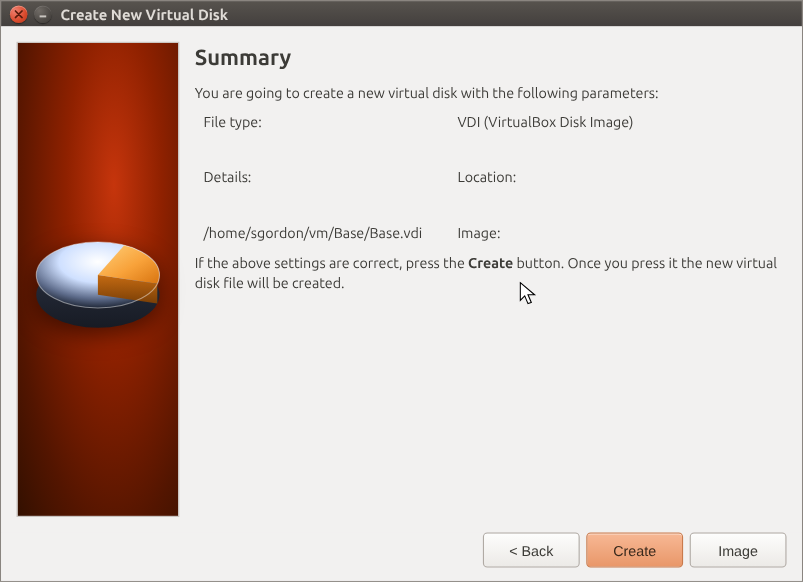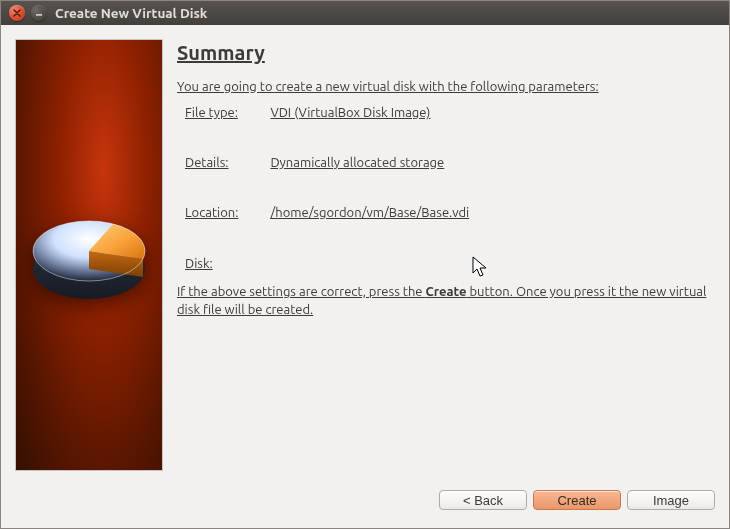--- a/index.html
+++ b/index.html
@@ -6,29 +6,29 @@
     html, body { width: 730px; height: 529px; font-family: "Ubuntu", "Segoe UI", sans-serif; background: #f2f1f0; overflow: hidden; }
     .window { width: 730px; height: 529px; display: flex; flex-direction: column; border: 1px solid #8a8580; }
     .titlebar { height: 26px; background: linear-gradient(to bottom, #57534e 0%, #433f3d 100%); display: flex; align-items: center; padding: 0 8px; gap: 8px; }
     .titlebar-controls { display: flex; gap: 6px; align-items: center; }
     .title-btn { width: 16px; height: 16px; border-radius: 50%; display: flex; align-items: center; justify-content: center; }
     .btn-close { background: radial-gradient(circle at 30% 30%, #f08070, #d9492b 60%, #b0391f); box-shadow: inset 0 1px 0 rgba(255,255,255,.3), 0 1px 1px rgba(0,0,0,.4); }
     .btn-min { background: radial-gradient(circle at 30% 30%, #6f6a65, #4e4a46 60%, #3b3835); box-shadow: inset 0 1px 0 rgba(255,255,255,.12), 0 1px 1px rgba(0,0,0,.4); }
     .title-text { color: #e0dcd7; font-weight: bold; font-size: 13.5px; }
     .body { flex: 1; display: flex; padding: 14px; gap: 14px; background: #f2f1f0; }
     .side-panel { width: 148px; height: 432px; background: radial-gradient(ellipse at 60% 30%, #c6350c 0%, #8f2100 35%, #531500 75%, #331000 100%); display: flex; align-items: center; justify-content: center; border: 1px solid #c8c4c0; }
-    .main { flex: 1; color: #3c3b37; font-size: 13px; line-height: 1.4; text-decoration: underline; }
+    .main { flex: 1; color: #3c3b37; font-size: 13px; line-height: 1.4; }
     h1 { font-size: 20px; font-weight: bold; margin-bottom: 10px; color: #3c3b37; font-family: "Ubuntu", sans-serif; }
     .intro { margin-bottom: 8px; }
     .params { margin: 4px 0 10px 8px; display: grid; grid-template-columns: auto 1fr; column-gap: 6px; row-gap: 1px; gap: 32px; }
     .params .label { white-space: nowrap; }
     .params .value { white-space: nowrap; }
     .outro strong { font-weight: bold; }
     .button-bar { height: 46px; background: #f2f1f0; display: flex; justify-content: flex-end; align-items: center; padding: 0 14px 12px 14px; gap: 6px; }
-    .btn { min-width: 88px; height: 20px; border: 1px solid #b0aaa4; border-radius: 4px; background: linear-gradient(to bottom, #fdfdfc, #eceae7); font-size: 13px; color: #3c3b37; padding: 0 12px; cursor: pointer; box-shadow: 0 1px 0 rgba(255,255,255,.6) inset; }
+    .btn { min-width: 88px; height: 32px; border: 1px solid #b0aaa4; border-radius: 4px; background: linear-gradient(to bottom, #fdfdfc, #eceae7); font-size: 13px; color: #3c3b37; padding: 0 12px; cursor: pointer; box-shadow: 0 1px 0 rgba(255,255,255,.6) inset; }
     .btn.primary { background: linear-gradient(to bottom, #f7b895, #e99769); border-color: #c97a4c; color: #3a2a1d; }
     .pie { filter: drop-shadow(0 6px 10px rgba(0,0,0,.5)); }
     .cursor-ptr { position: absolute; left: 472px; top: 256px; pointer-events: none; }
   </style>
 </head>
 <body>
 
 <div class="window">
   <div class="titlebar">
     <div class="titlebar-controls">
@@ -78,24 +78,23 @@
       </svg>
     </div>
 
     <div class="main">
       <h1>Summary</h1>
       <p class="intro">You are going to create a new virtual disk with the following parameters:</p>
       <div class="params">
         <span class="label">File type:</span>
         <span class="value">VDI (VirtualBox Disk Image)</span>
         <span class="label">Details:</span>
-        <span class="value">Dynamically allocated storage</span>
         <span class="label">Location:</span>
         <span class="value">/home/sgordon/vm/Base/Base.vdi</span>
-        <span class="label">Disk:</span>
+        <span class="label">Image:</span>
       </div>
       <p class="outro">
         <span>If the above settings are correct, press the </span><strong>Create</strong><span> button. Once you press it the new virtual disk file will be created.</span>
       </p>
     </div>
   </div>
 
   <div class="button-bar">
     <button class="btn">&lt; Back</button>
     <button class="btn primary">Create</button>

